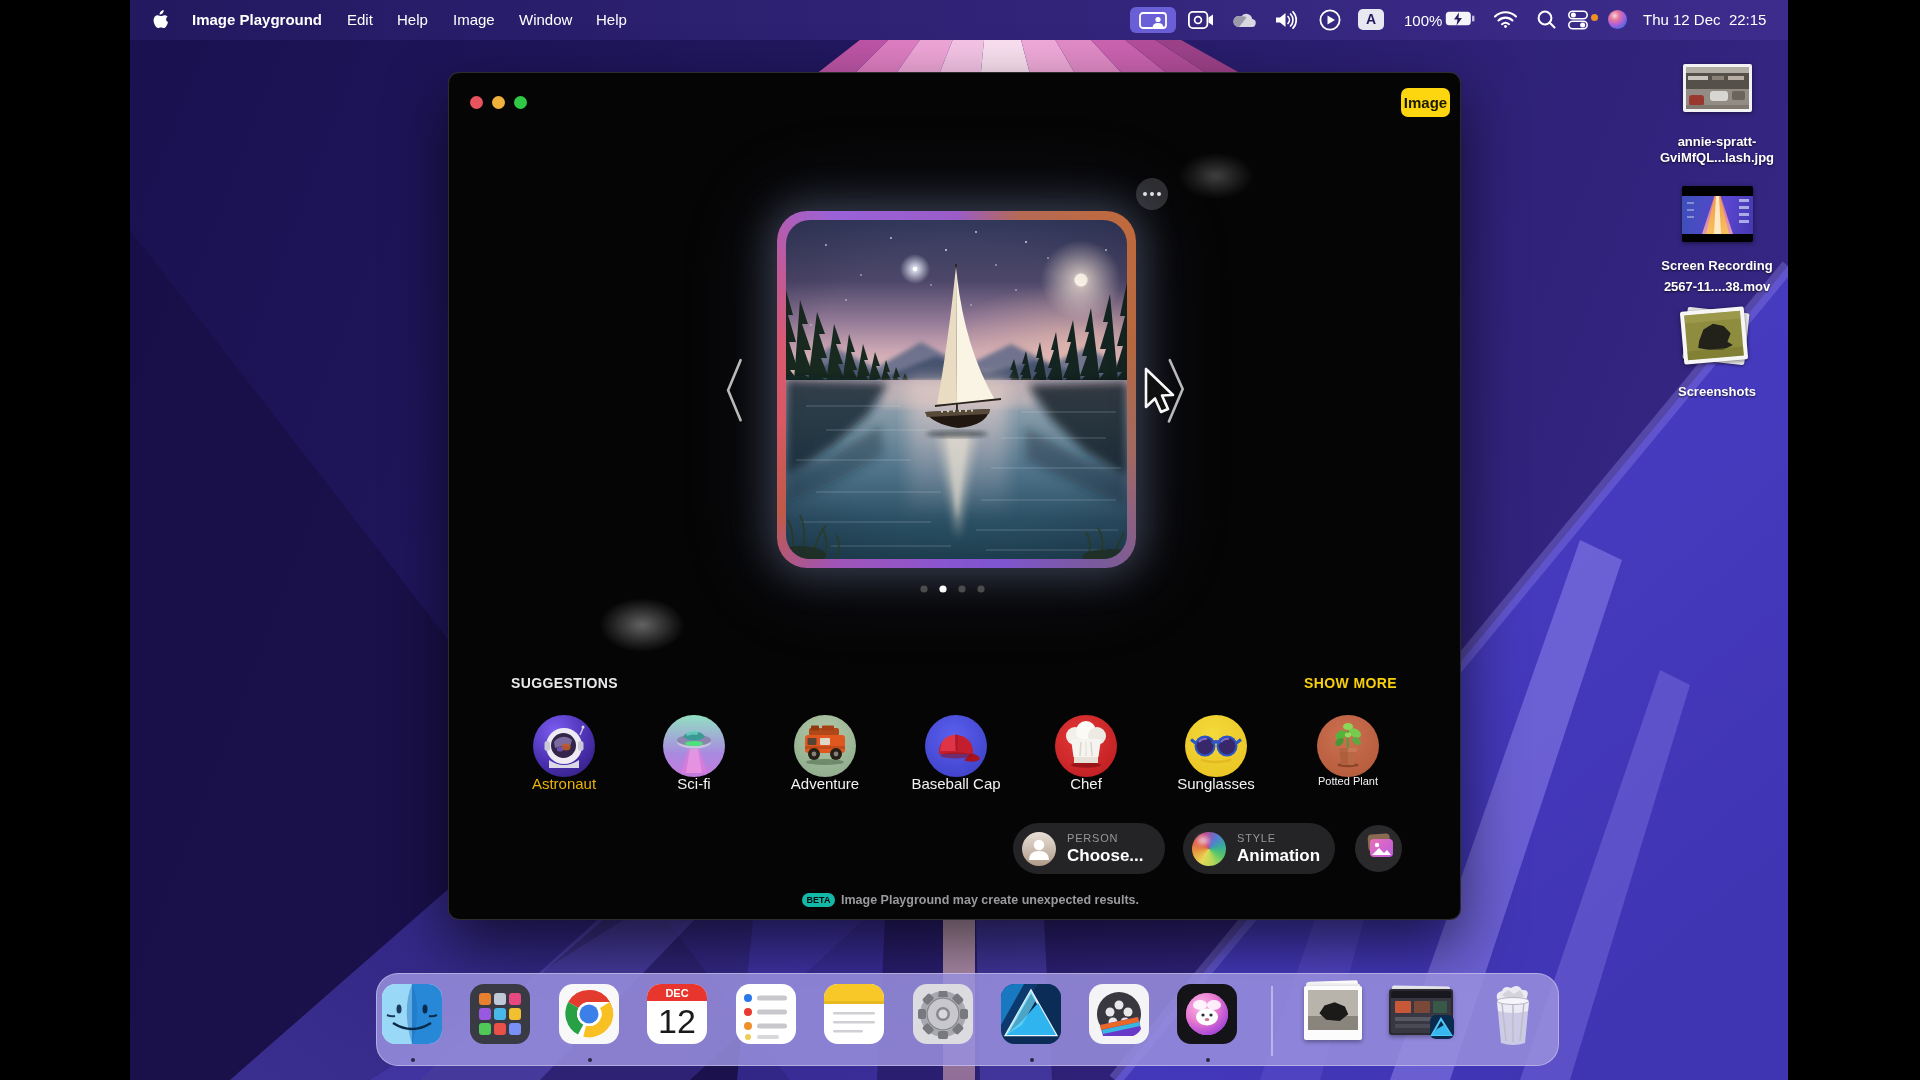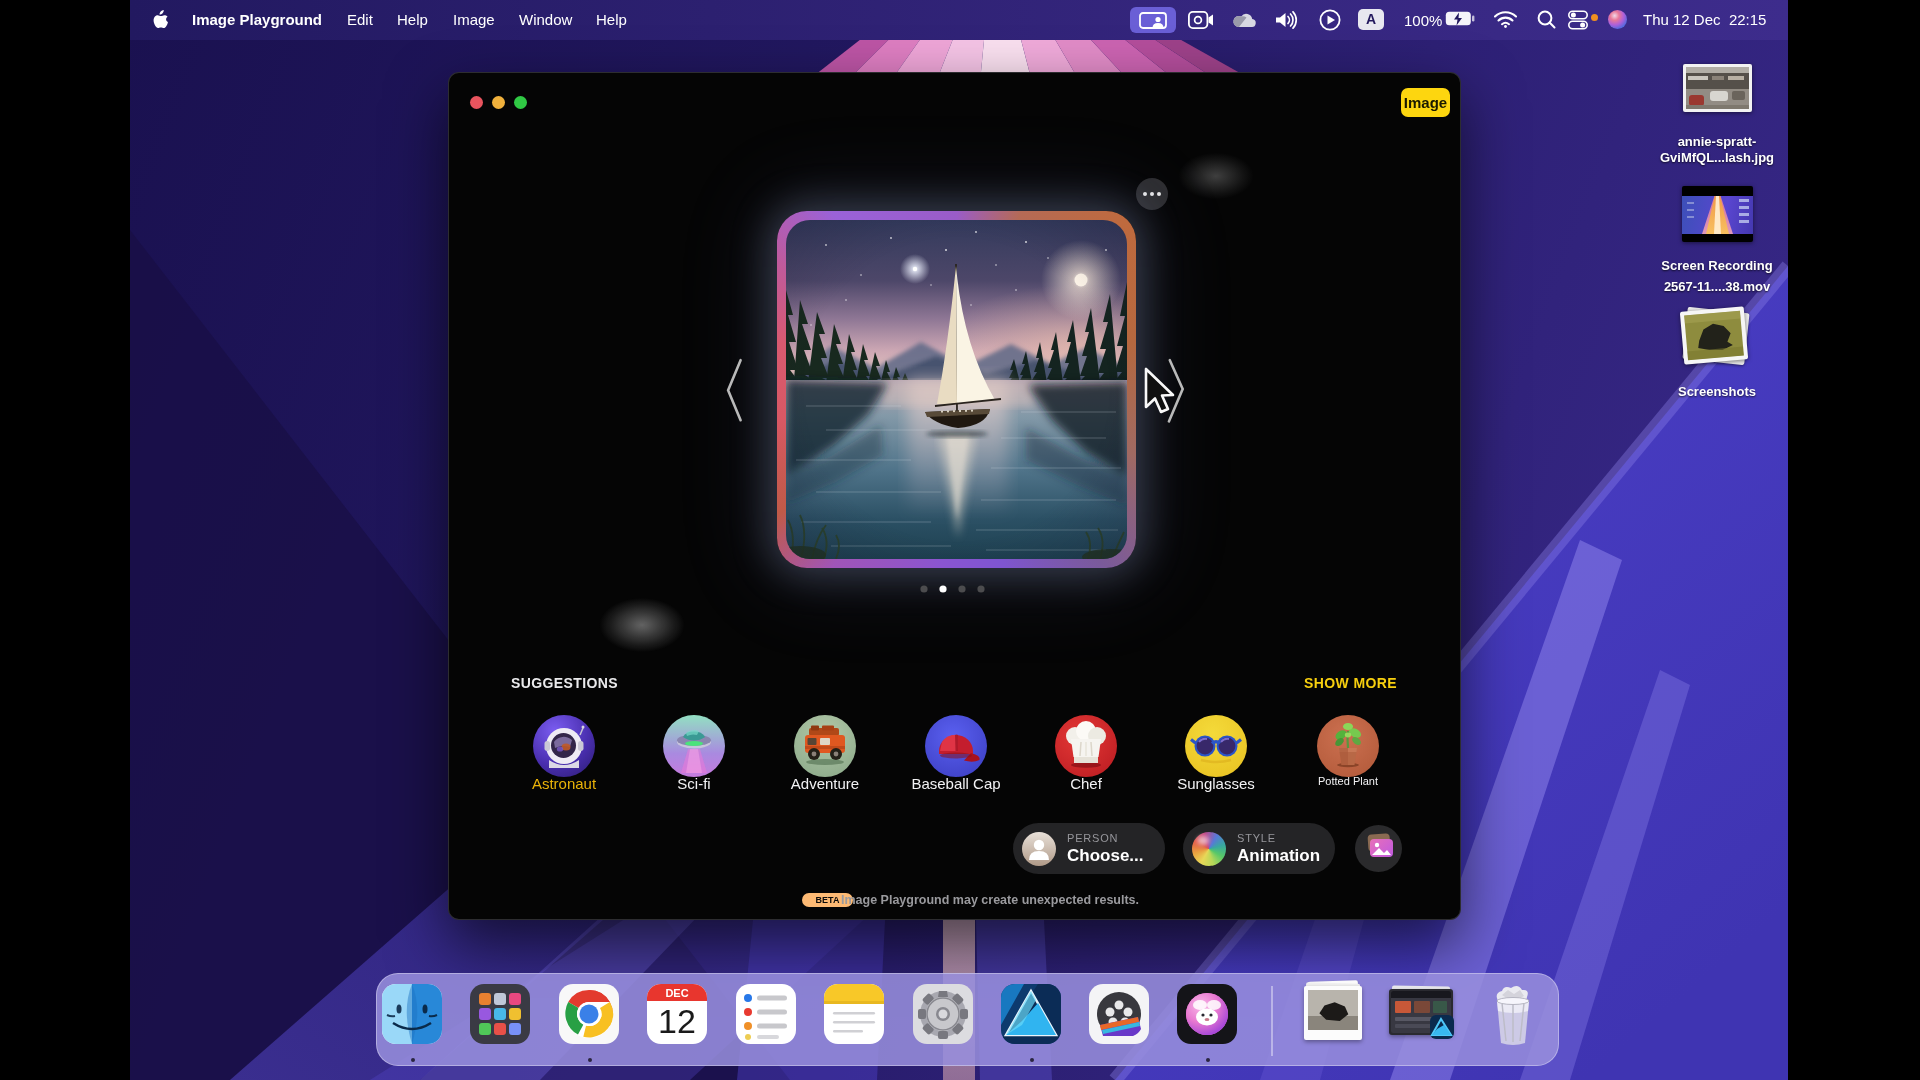--- a/index.html
+++ b/index.html
@@ -520,21 +520,21 @@
     <div class="abs" style="left:906px;top:752px;width:47px;height:47px;border-radius:50%;background:#2a2a2c;">
       <div class="abs" style="left:13px;top:9px;width:22px;height:17px;border-radius:4px;background:#8a6a52;transform:rotate(-4deg);"></div>
       <div class="abs" style="left:15px;top:14px;width:23px;height:18px;border-radius:4px;background:linear-gradient(135deg,#e870b8,#c05ae0);">
         <svg class="abs" style="left:0;top:0;" width="23" height="18" viewBox="0 0 23 18">
           <circle cx="7" cy="6" r="2.2" fill="#fff"></circle>
           <path d="M2,16 L9,9 L14,14 L17,11 L21,16 Z" fill="#fff"></path>
         </svg>
       </div>
     </div>
 
-    <div class="abs" style="left:353px;top:820px;width:51px;height:14px;border-radius:7px;background:#fdba74;color:#0a0a0a;font-size:9px;font-weight:bold;text-align:center;line-height:14px;">BETA</div>
+    <div class="abs" style="left:353px;top:820px;width:33px;height:14px;border-radius:7px;background:#14b8a6;color:#0a0a0a;font-size:9px;font-weight:bold;text-align:center;line-height:14px;">BETA</div>
     <div class="abs" style="left:392px;top:820px;font-size:12.5px;font-weight:bold;color:#9a9a9e;">Image Playground may create unexpected results.</div>
   </div>
 
   <div class="abs" id="dock" style="left:246px;top:973px;width:1183px;height:93px;background:rgba(153,143,221,0.86);border:1px solid rgba(255,255,255,0.35);border-radius:22px;">
 
     <svg class="abs" style="left:2px;top:7px;" width="66" height="66" viewBox="0 0 66 66">
       <rect x="3" y="3" width="60" height="60" rx="14" fill="#fff"></rect>
       <path d="M3,17 a14,14 0 0 1 14,-14 L33,3 L33,63 L17,63 a14,14 0 0 1-14,-14 Z" fill="#9ad8f8"></path>
       <path d="M33,3 L49,3 a14,14 0 0 1 14,14 L63,49 a14,14 0 0 1-14,14 L33,63 Z" fill="#2888d8"></path>
       <path d="M33,3 C26,20 26,40 33,63 L33,63 C40,40 40,20 33,3 Z" fill="#1a70c0" opacity="0.45"></path>

